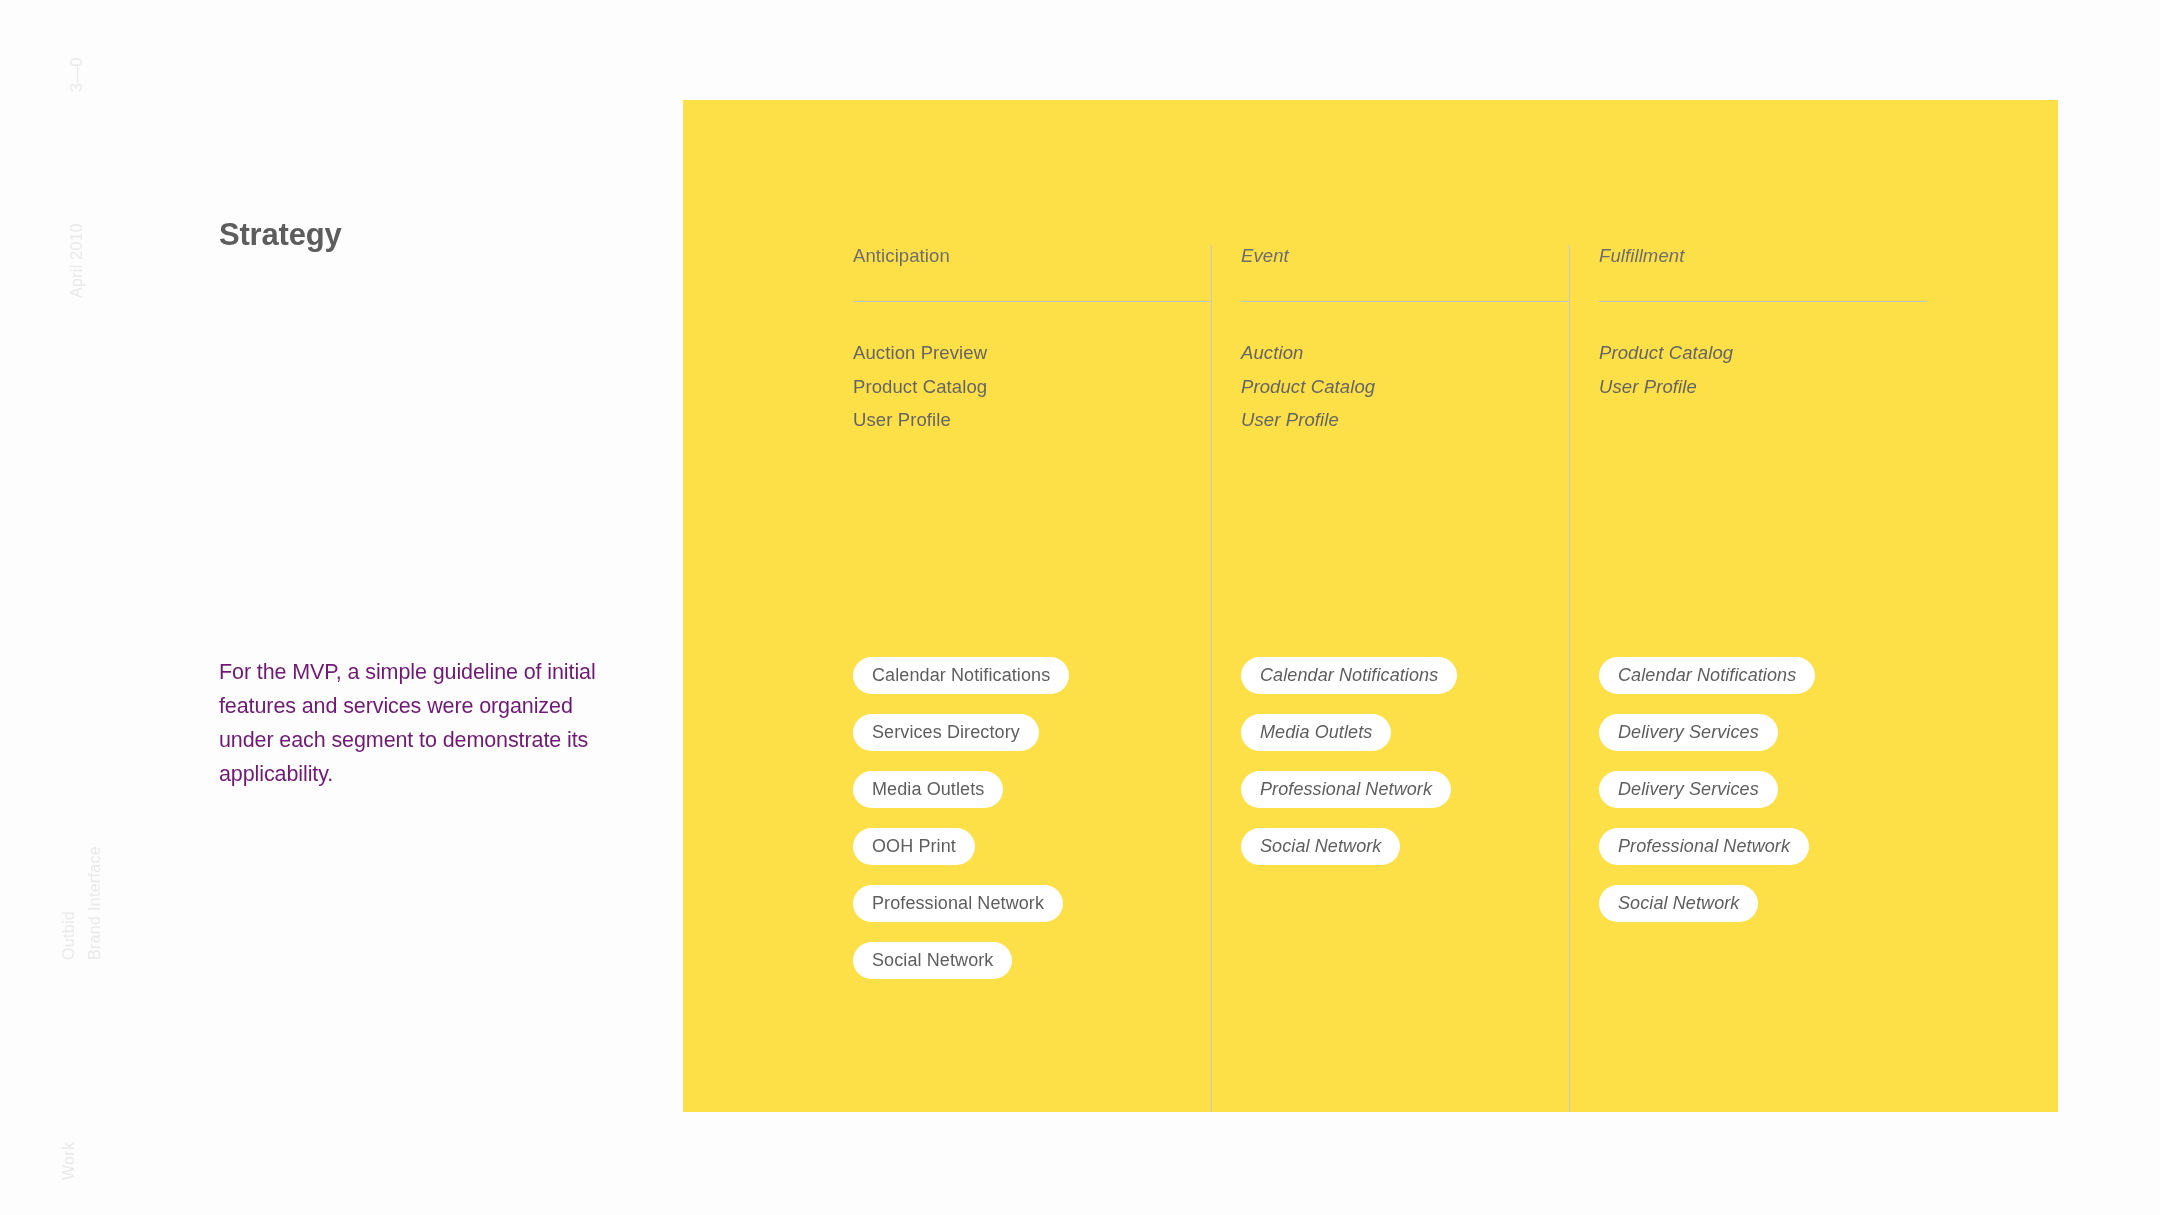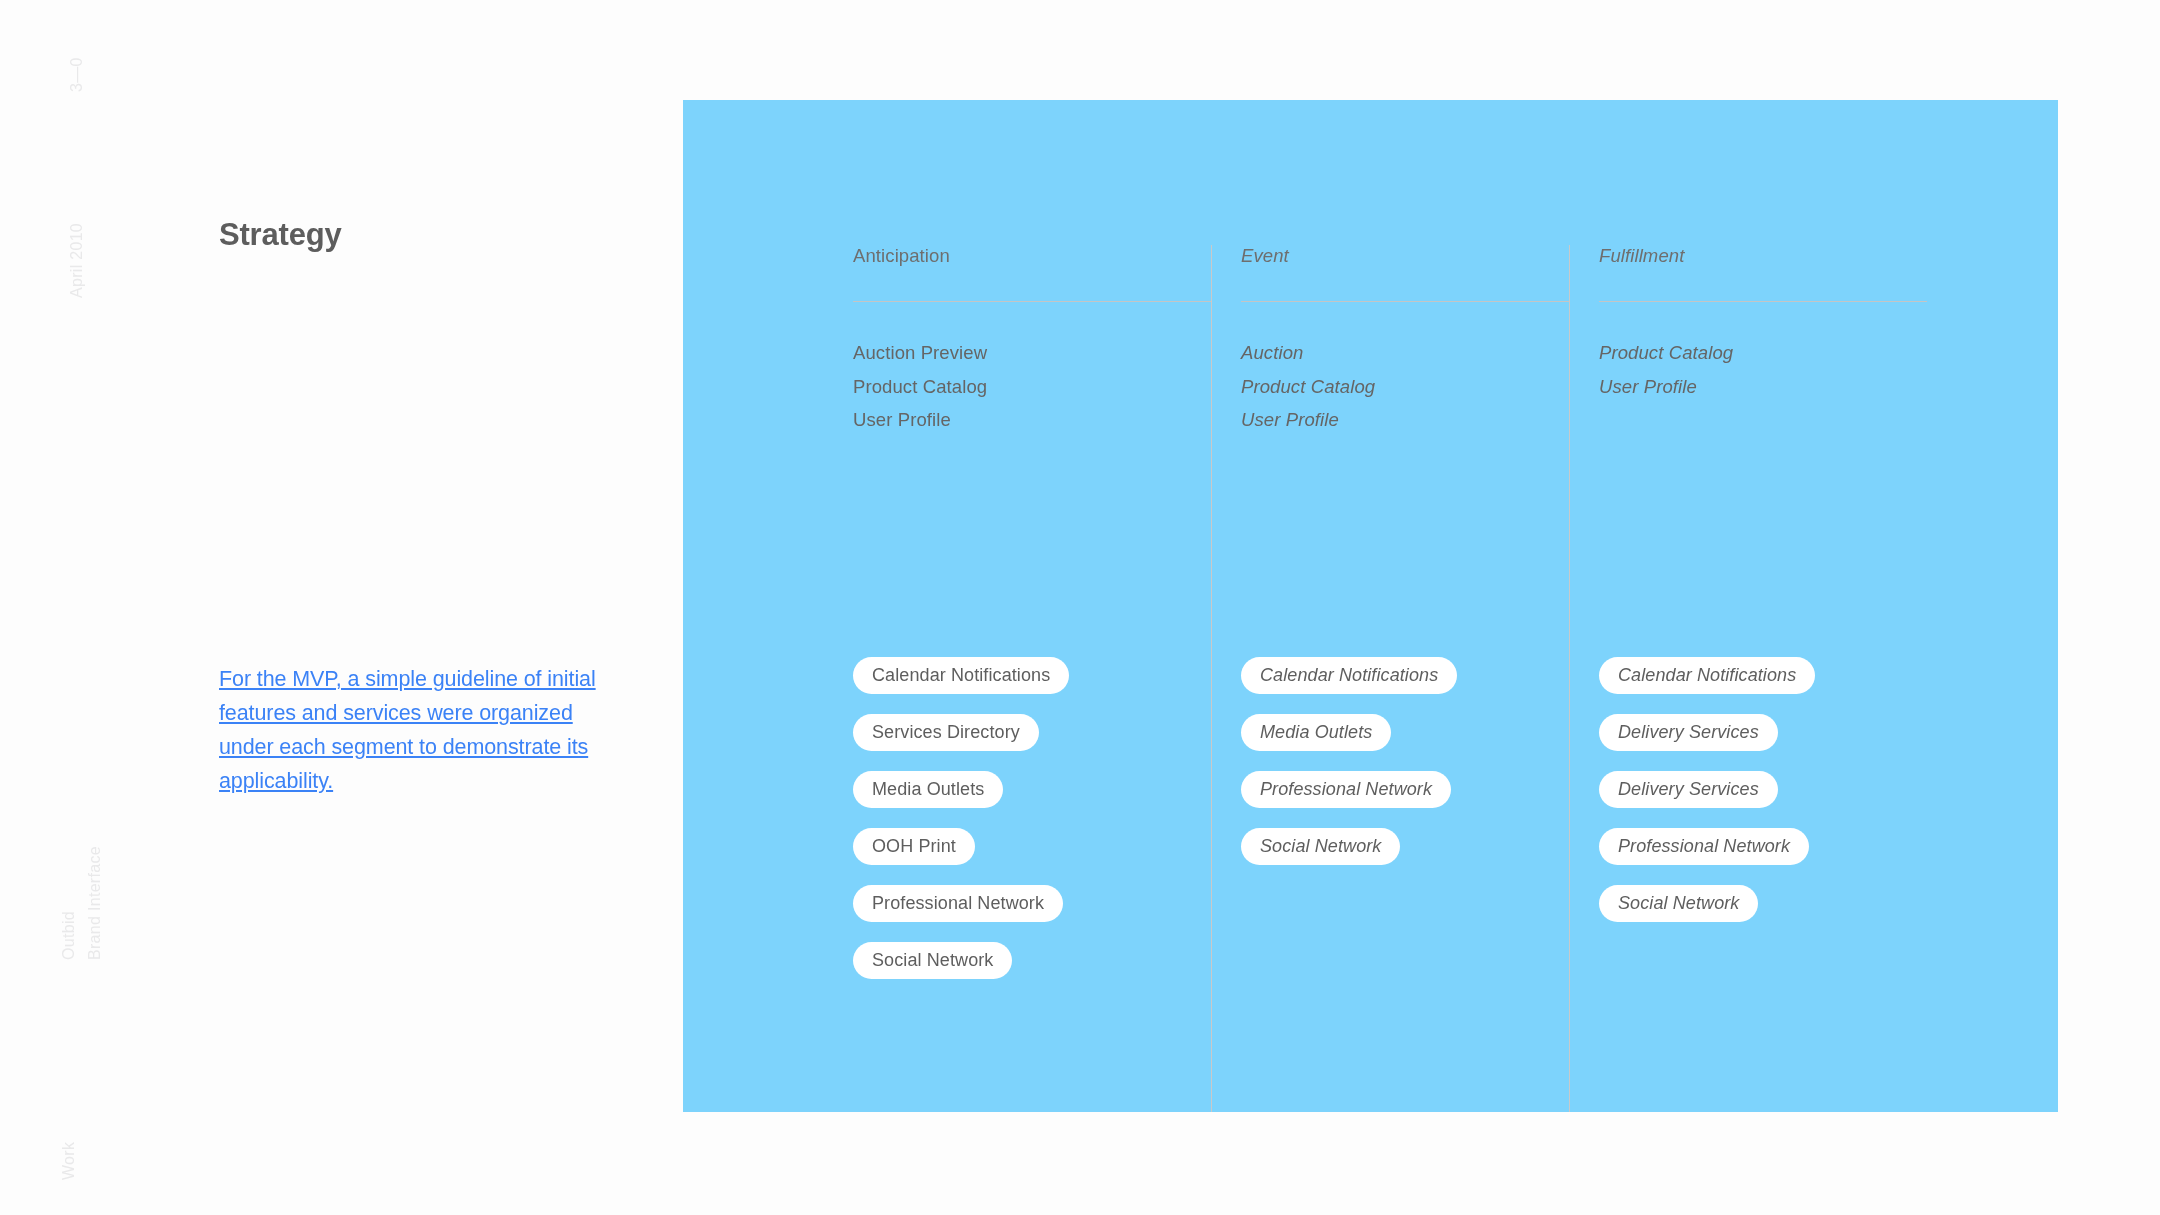--- a/index.html
+++ b/index.html
@@ -60,37 +60,36 @@
     letter-spacing: -0.2px;
     line-height: 1.1;
   }
   .body-copy {
     position: absolute;
     top: 655px;
     left: 0;
     width: 385px;
   }
   .body-copy p {
-    margin: 7px 0 33px 0;
+    margin: 0 0 33px 0;
     font-size: 21.5px;
     line-height: 34px;
-    color: #3b82f6;
+    color: #701a75;
     letter-spacing: -0.1px;
-    text-decoration: underline;
   }
   .body-copy p:last-child { margin-bottom: 0; }
 
   
   .panel {
     position: absolute;
     left: 683px;
     top: 100px;
     width: 1375px;
     height: 1012px;
-    background: #7dd3fc;
+    background: #fde047;
   }
   .columns {
     position: absolute;
     left: 170px;
     top: 145px;
     right: 40px;
     bottom: 0;
     display: flex;
     align-items: stretch;
   }

